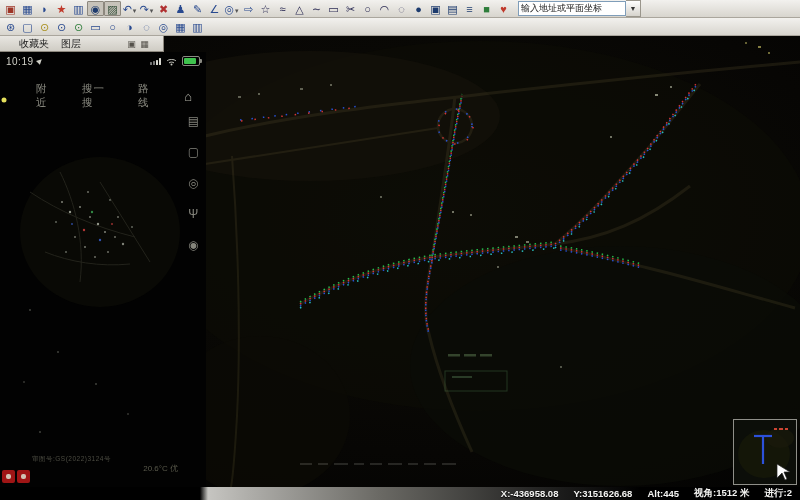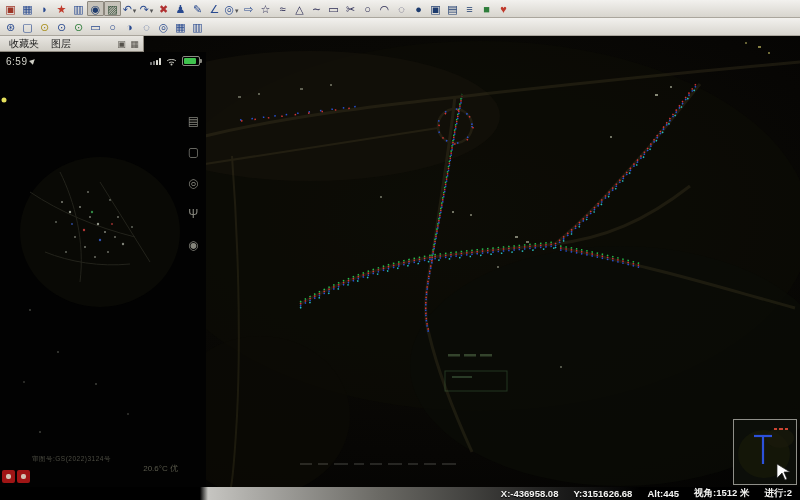--- a/index.html
+++ b/index.html
@@ -29,25 +29,25 @@
     width:102px;height:13px;border:1px solid #7f9db9;font-size:9px;
     color:#222;padding:0 2px;font-family:"Liberation Sans","DejaVu Sans",sans-serif;
   }
   .searchbox .drop{
     width:14px;height:15px;background:linear-gradient(#fefefe,#d6d3cc);
     border:1px solid #9a968c;border-left:none;font-size:7px;color:#333;
     display:flex;align-items:center;justify-content:center;
   }
   
   .paneltabs{
-    position:absolute;top:36px;left:0;width:144px;height:16px;z-index:28;
+    position:absolute;top:36px;left:0;width:164px;height:16px;z-index:28;
     background:linear-gradient(#e8e6e1,#cfccc4);
     border-right:1px solid #8d887e;border-bottom:1px solid #8d887e;
     display:flex;align-items:center;font-size:10px;color:#1d1d1d;
-    box-sizing:border-box;padding:0 3px;
+    box-sizing:border-box;padding:0 13px;
   }
   .paneltabs .tab{padding:0 6px;cursor:default;}
   .paneltabs .btns{margin-left:auto;display:flex;gap:2px;}
   .paneltabs .btns span{font-size:9px;color:#55524b;width:11px;text-align:center;}
   
   .mapwrap{position:absolute;top:36px;left:0;width:800px;height:451px;background:#050503;z-index:1;}
   
   .phone{
     position:absolute;top:52px;left:0;width:206px;height:436px;z-index:20;
     background:#020202;overflow:hidden;
@@ -248,20 +248,24 @@
       <span class="tb-icon" style="color: rgb(44, 44, 85);">○</span>
       <span class="tb-icon" style="color: rgb(44, 44, 85);">◠</span>
       <span class="tb-icon" style="color: rgb(44, 44, 85);">◌</span>
       <span class="tb-icon" style="color: rgb(29, 59, 110);">●</span>
       <span class="tb-icon" style="color: rgb(29, 59, 110);">▣</span>
       <span class="tb-icon" style="color: rgb(29, 59, 110);">▤</span>
       <span class="tb-icon" style="color: rgb(29, 59, 110);">≡</span>
       <span class="tb-icon" style="color: rgb(46, 125, 58);">■</span>
       <span class="tb-icon" style="color: rgb(192, 57, 43);">♥</span>
     </div>
+  <div class="searchbox">
+    <input type="text" value="输入地址或平面坐标" style="">
+    <span class="drop">▼</span>
+  </div>
 </div>
 
 <div class="toolbar row2">
   <div style="display:flex;">
       <span class="tb-icon" style="color: rgb(40, 73, 143);">⊛</span>
       <span class="tb-icon" style="color: rgb(40, 73, 143);">▢</span>
       <span class="tb-icon" style="color: rgb(169, 143, 28);">⊙</span>
       <span class="tb-icon" style="color: rgb(40, 73, 143);">⊙</span>
       <span class="tb-icon" style="color: rgb(46, 125, 58);">⊙</span>
       <span class="tb-icon" style="color: rgb(40, 73, 143);">▭</span>
@@ -324,40 +328,48 @@
       <circle cx="84" cy="178" r="1.2" fill="#d04040" opacity=".85"></circle>
       <circle cx="100" cy="188" r="1.2" fill="#3a5fd0" opacity=".85"></circle>
       <circle cx="92" cy="160" r="1.2" fill="#3aa050" opacity=".85"></circle>
       <circle cx="112" cy="172" r="1" fill="#d04040" opacity=".7"></circle>
       <circle cx="72" cy="172" r="1" fill="#3a5fd0" opacity=".7"></circle>
     </g>
     <circle cx="4" cy="48" r="2.5" fill="#e5e05c"></circle>
   </svg>
 
   <div class="ph-status">
-    <span class="ph-time">6:59</span>
+    <span class="ph-time">10:19</span>
     <span class="ph-nav-arrow">▶</span>
     <span class="right">
       <span class="sigbars">
           <i></i>
           <i></i>
           <i></i>
           <i></i>
         </span>
       <svg width="11" height="9" viewBox="0 0 11 9">
         <path d="M1,4 C2.5,2 8.5,2 10,4" stroke="#c8c8c0" fill="none" stroke-width="1"></path>
         <path d="M3,6 C4,4.8 7,4.8 8,6" stroke="#c8c8c0" fill="none" stroke-width="1"></path>
         <circle cx="5.5" cy="7.6" r="1" fill="#c8c8c0"></circle>
       </svg>
       <span class="battery">
           <span class="fill"></span>
         </span>
     </span>
   </div>
 
+  <div class="ph-tabs">
+    <span style="display:flex;gap:26px;">
+        <span>附近</span>
+        <span>搜一搜</span>
+        <span>路线</span>
+      </span>
+    <span class="home">⌂</span>
+  </div>
 
   <div class="ph-side">
       <span>▤</span>
       <span>▢</span>
       <span>◎</span>
       <span>Ψ</span>
       <span>◉</span>
     </div>
 
   <div class="ph-license">审图号:GS(2022)3124号</div>

